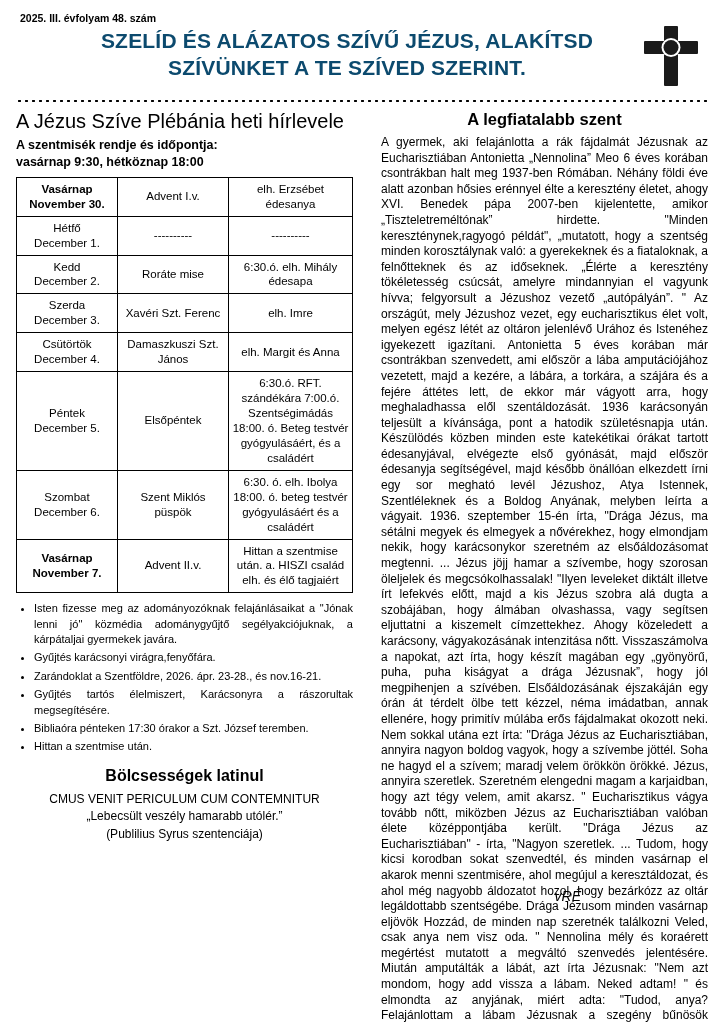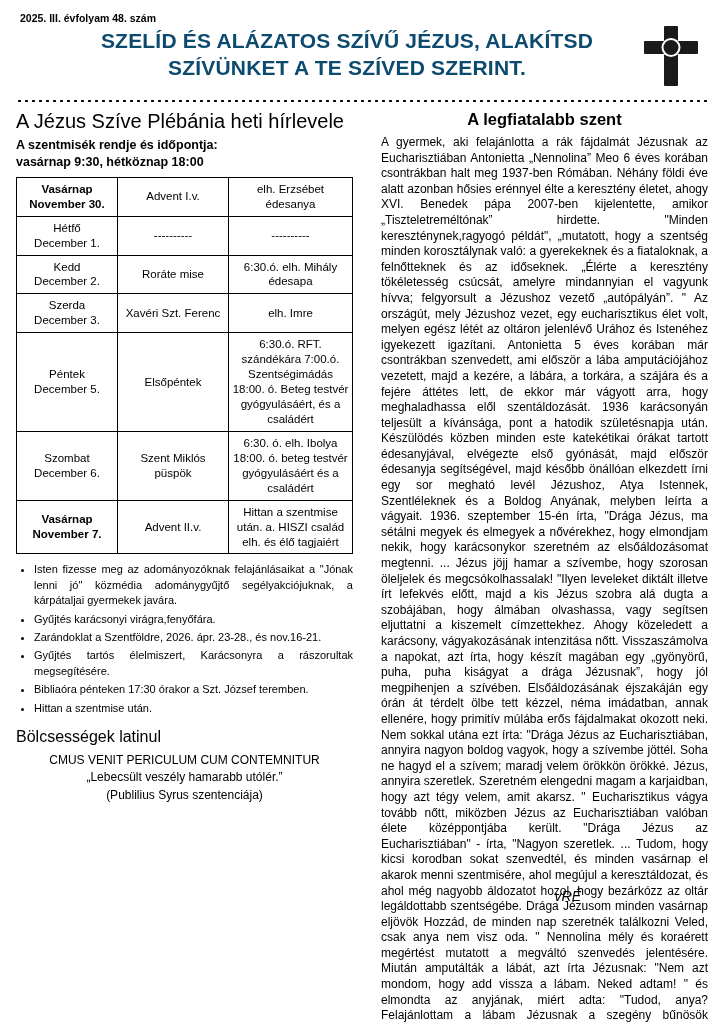--- a/index.html
+++ b/index.html
@@ -110,22 +110,23 @@
     margin: 8px 0 0 0;
     padding-left: 18px;
     font-size: 11px;
     line-height: 1.4;
     text-align: justify;
   }
   ul.notes li {
     margin-bottom: 3px;
   }
   .wisdom-title {
+    text-align: center;
     font-size: 16px;
-    font-weight: normal;
+    font-weight: bold;
     margin: 12px 0 6px 0;
   }
   .wisdom-body {
     text-align: center;
     font-size: 12px;
     line-height: 1.45;
   }
   .right-title {
     text-align: center;
     font-size: 16.5px;
@@ -203,20 +204,25 @@
             <td class="daycell">Kedd<br>December 2.</td>
             <td class="midcell">Roráte mise</td>
             <td>6:30.ó. elh. Mihály édesapa</td>
           </tr>
           <tr>
             <td class="daycell">Szerda<br>December 3.</td>
             <td class="midcell">Xavéri Szt. Ferenc</td>
             <td>elh. Imre</td>
           </tr>
           <tr>
+            <td class="daycell">Csütörtök<br>December 4.</td>
+            <td class="midcell">Damaszkuszi Szt. János</td>
+            <td>elh. Margit és Anna</td>
+          </tr>
+          <tr>
             <td class="daycell">Péntek<br>December 5.</td>
             <td class="midcell">Elsőpéntek</td>
             <td>6:30.ó. RFT. szándékára 7:00.ó. Szentségimádás 18:00. ó. Beteg testvér gyógyulásáért, és a családért</td>
           </tr>
           <tr>
             <td class="daycell">Szombat<br>December 6.</td>
             <td class="midcell">Szent Miklós püspök</td>
             <td>6:30. ó. elh. Ibolya 18:00. ó. beteg testvér gyógyulásáért és a családért</td>
           </tr>
           <tr>

